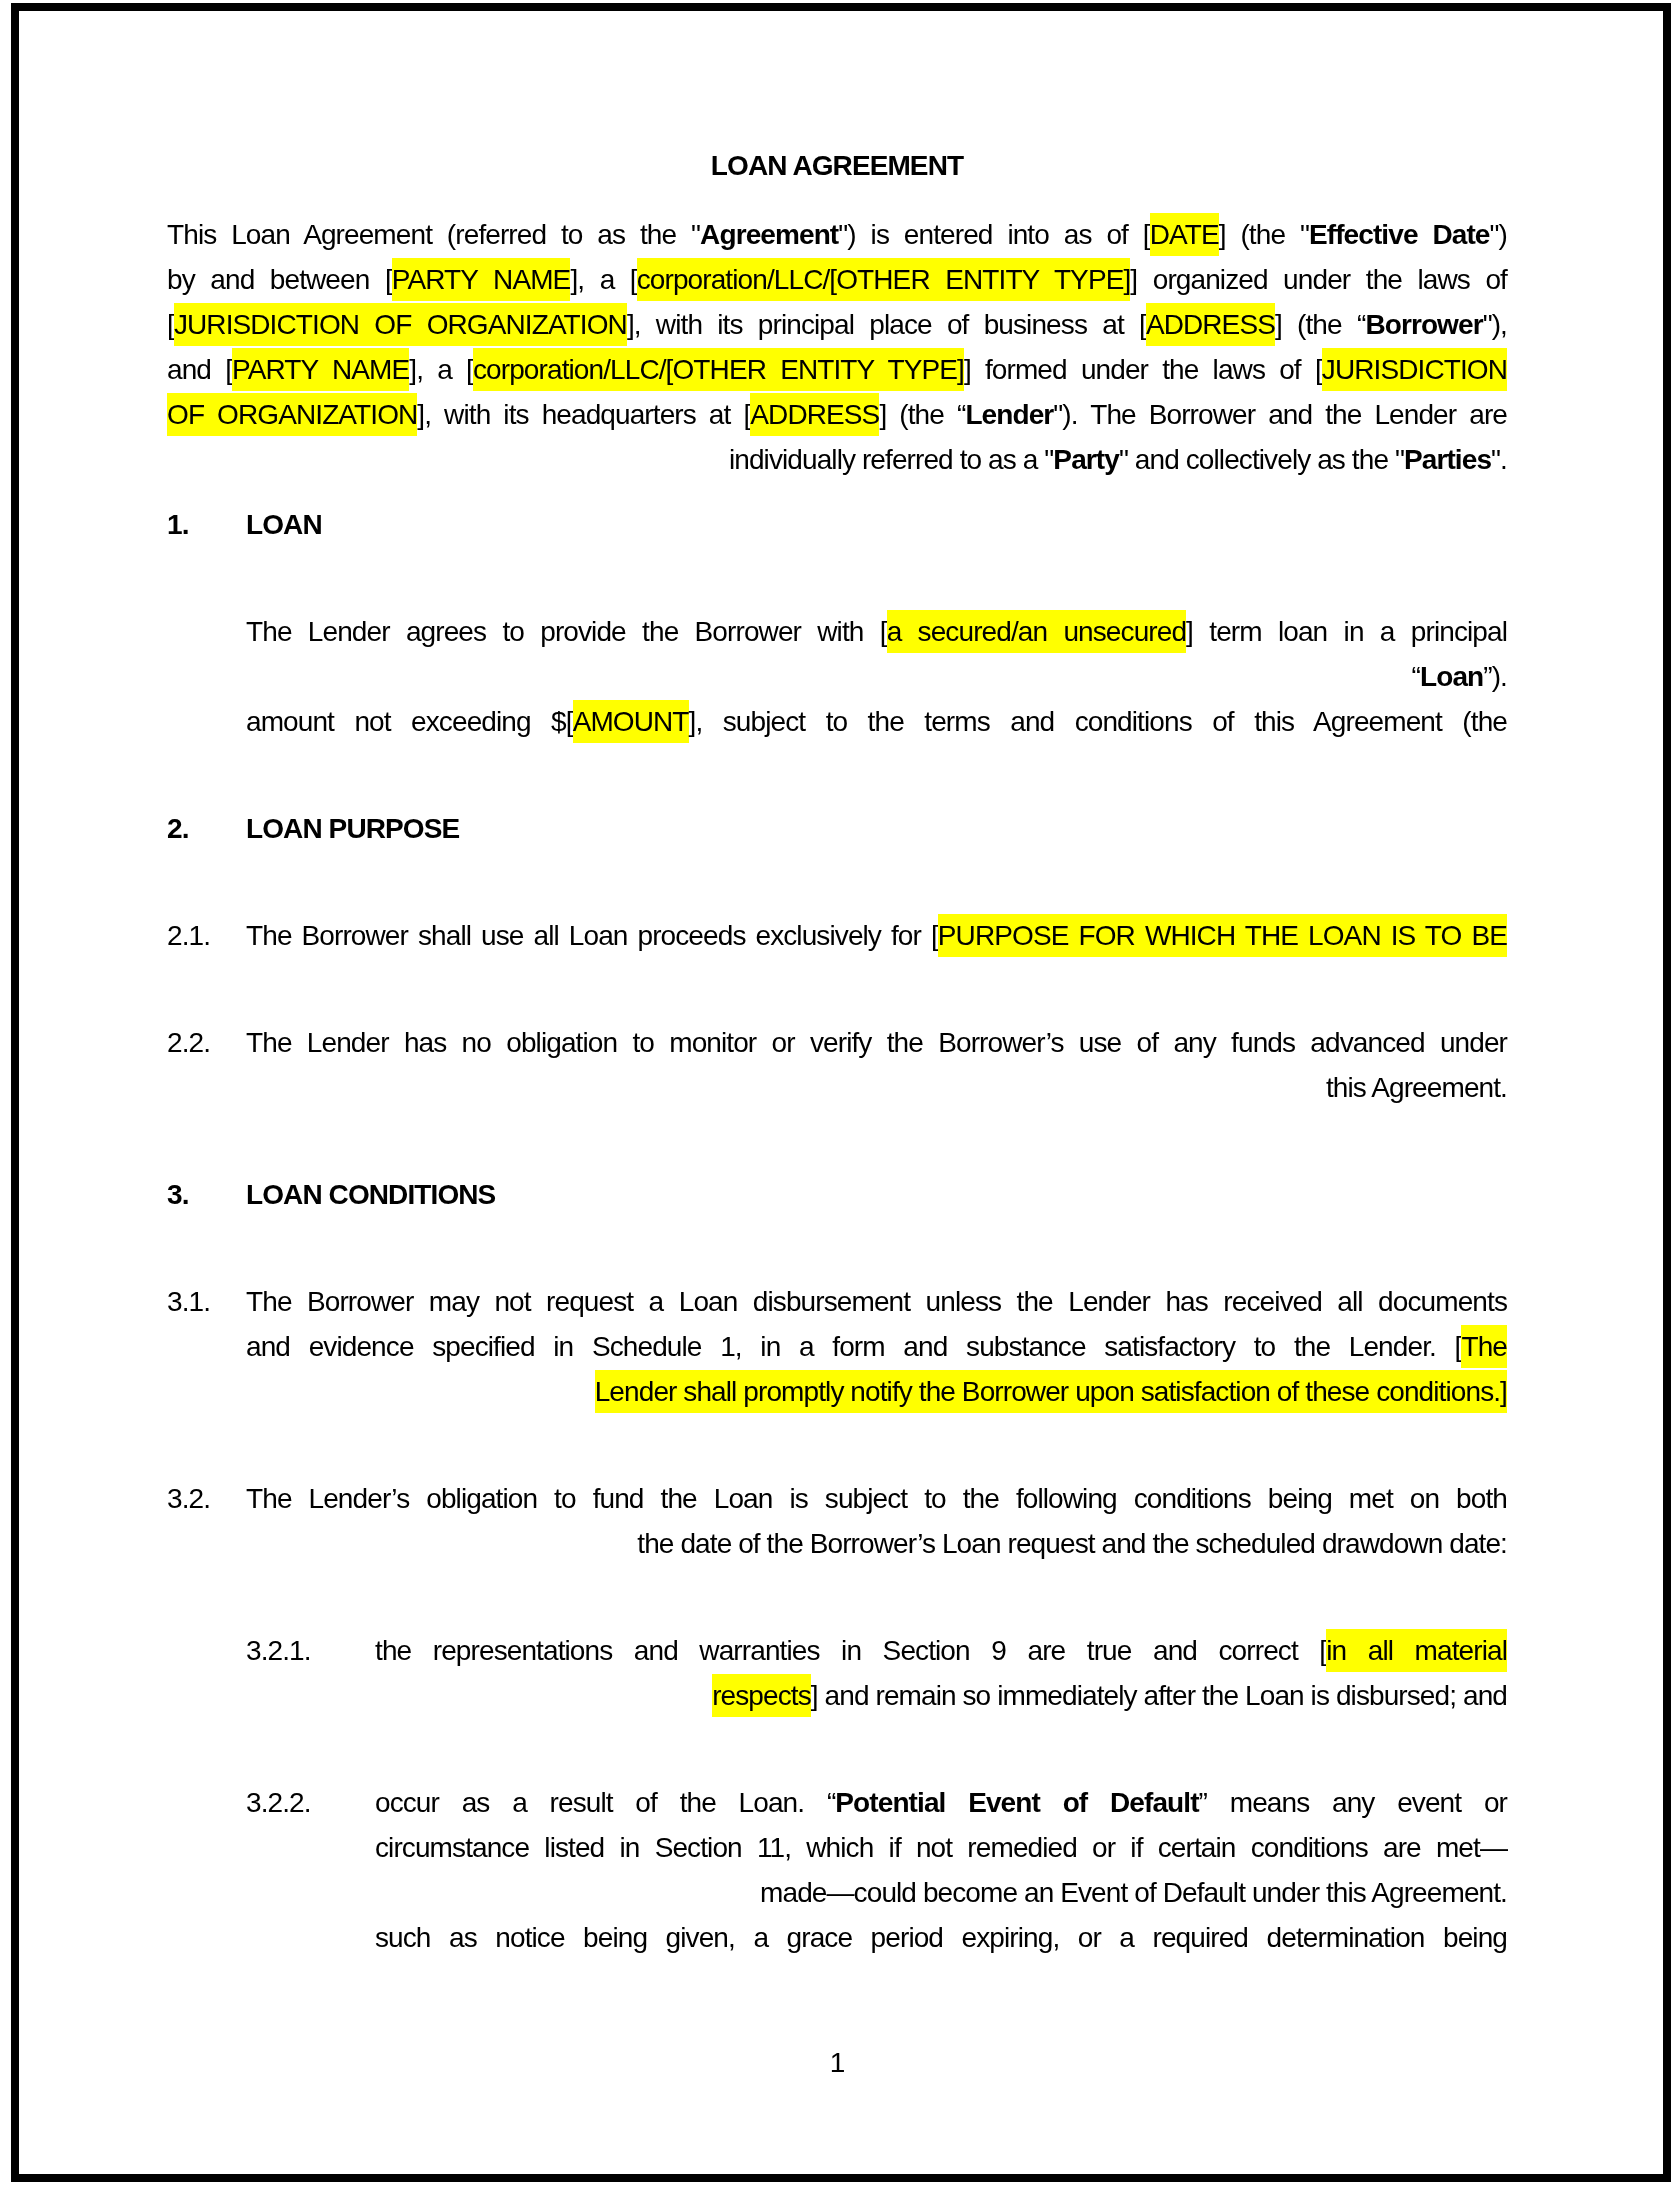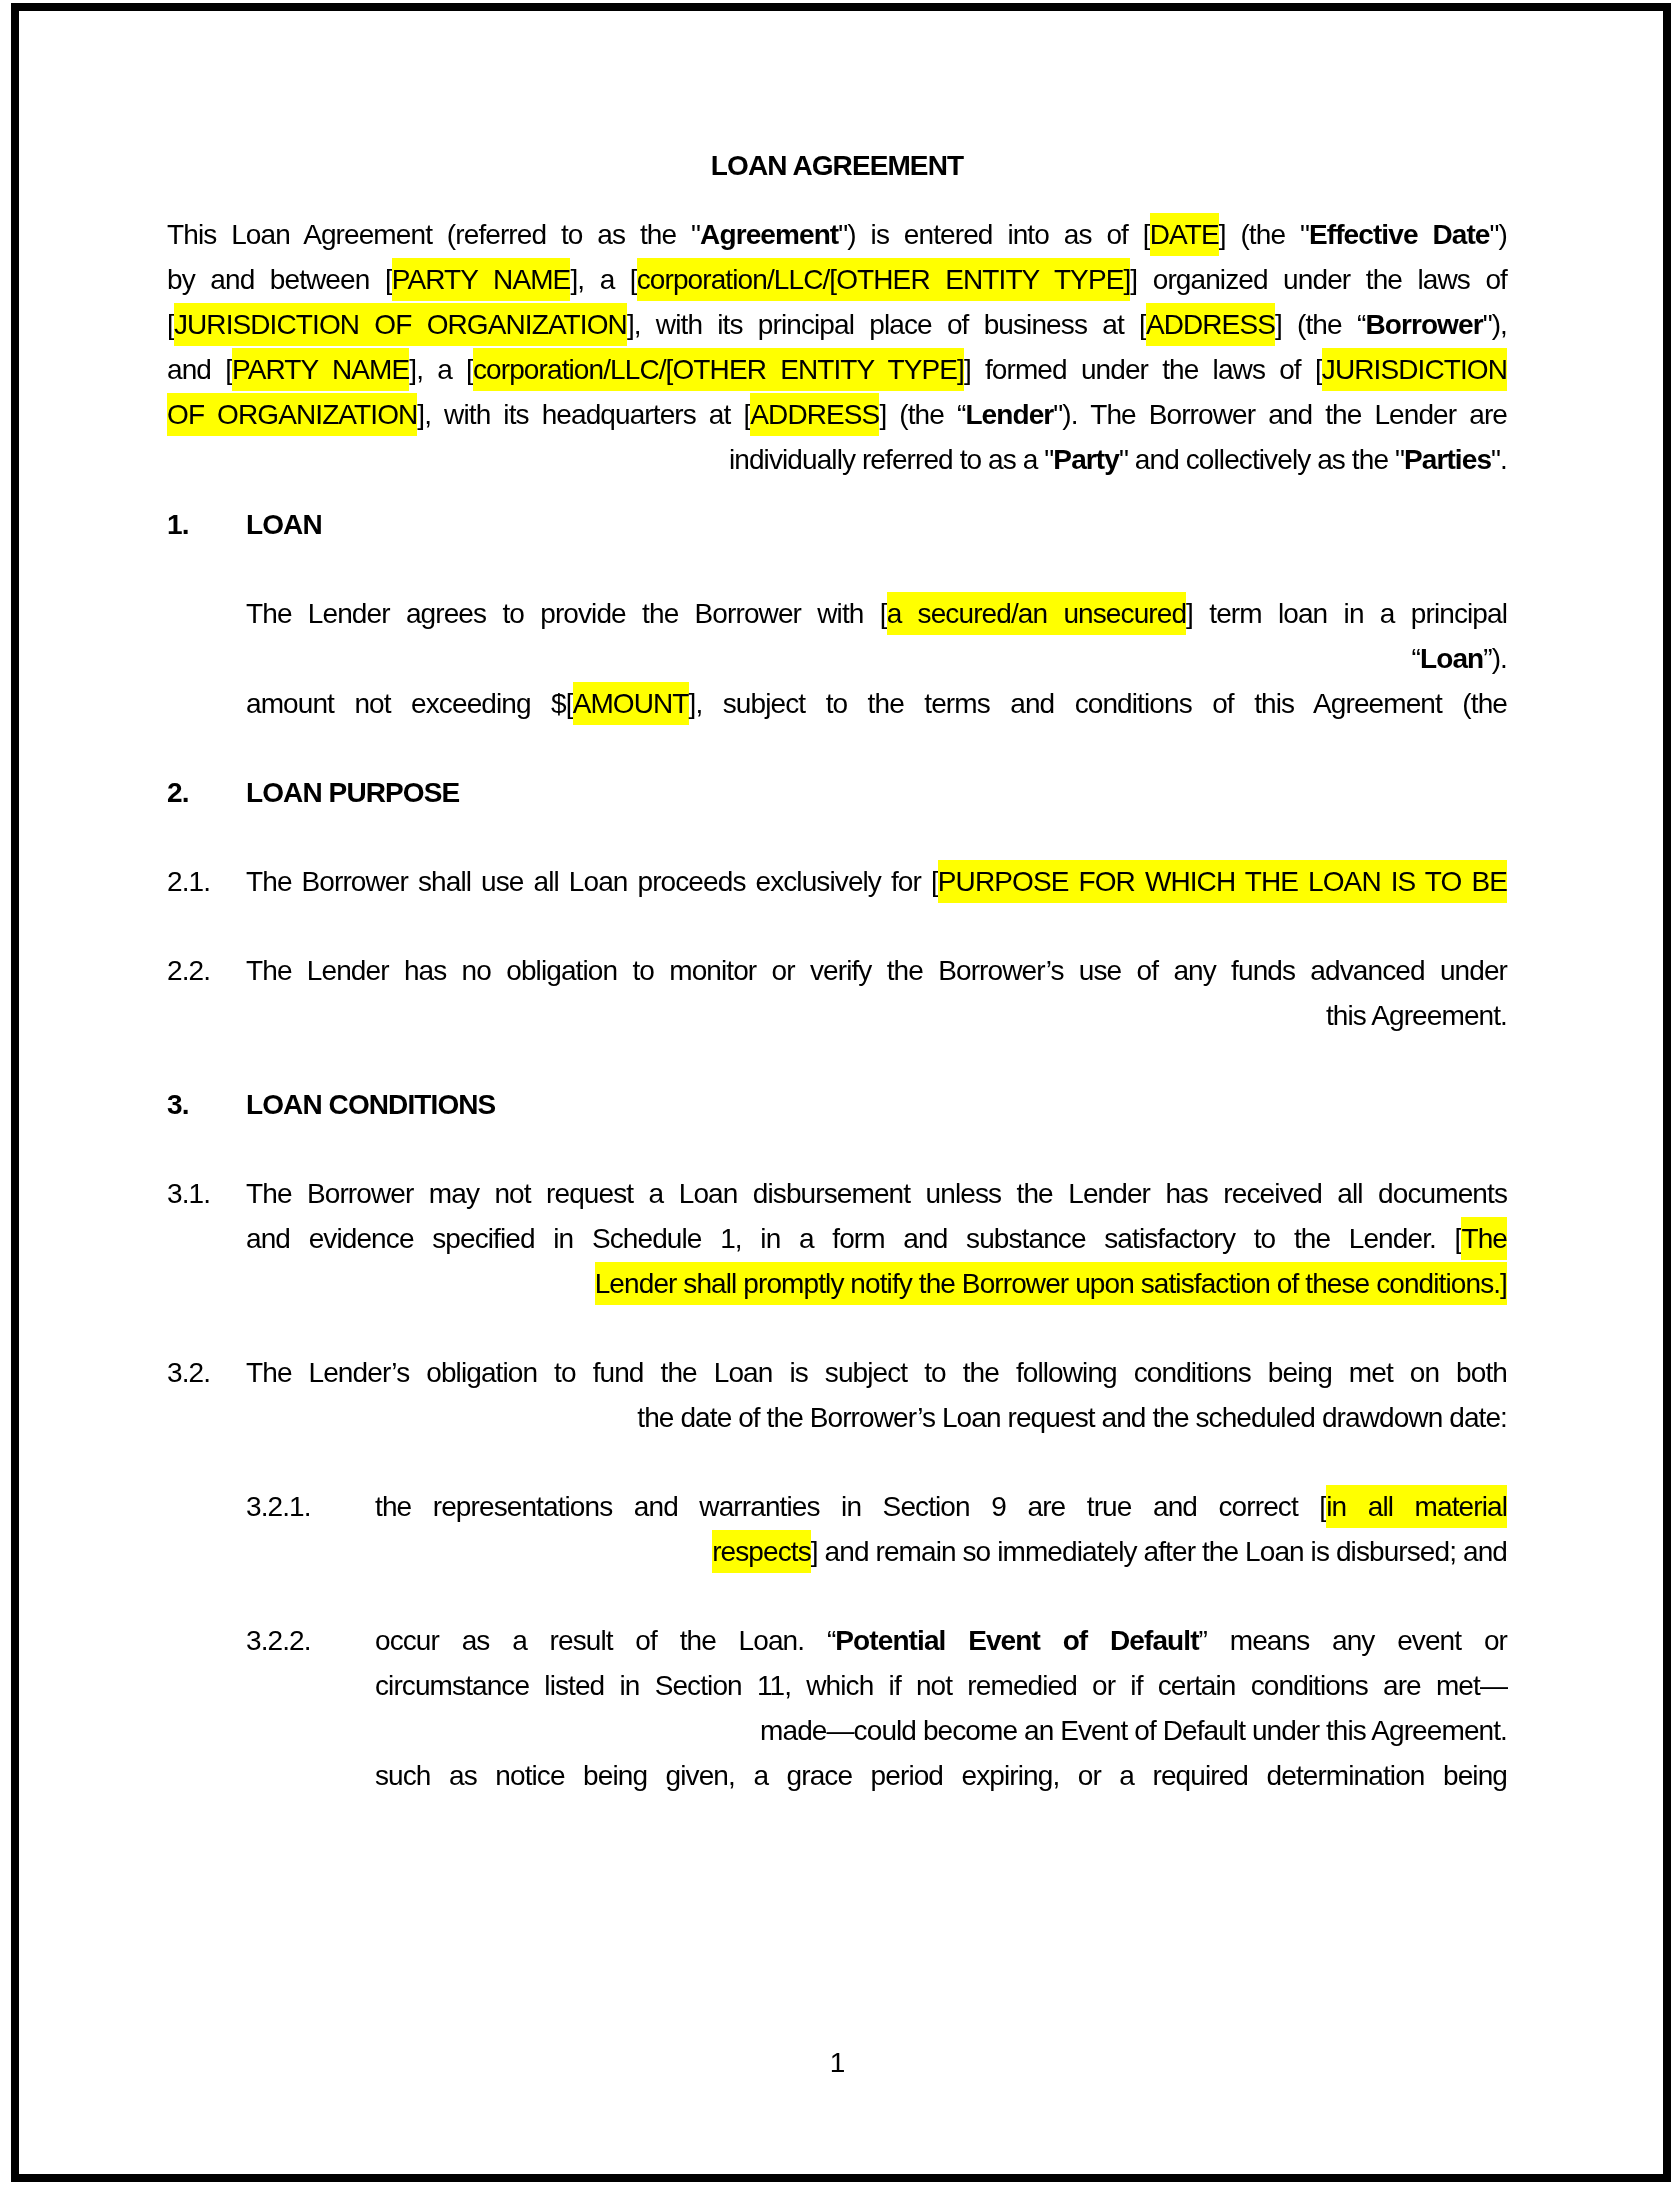--- a/index.html
+++ b/index.html
@@ -19,21 +19,21 @@
     pointer-events:none;
   }
   .content{
     position:absolute;left:167px;top:0;width:1340px;
     padding-top:143px;
   }
   .title{
     text-align:center;
     font-weight:bold;
   }
-  .block{position:relative;margin-top:44px;}
+  .block{position:relative;margin-top:62px;}
   #blocks .block:nth-child(1){margin-top:24px;}
   #blocks .block:nth-child(2){margin-top:20px;}
   .num{position:absolute;left:0;top:0;}
   .lvl2 .num{left:79px;}
   .lvl1 .ptext{margin-left:79px;}
   .lvl2 .ptext{margin-left:208px;}
   .intro .ptext{margin-left:0;}
   .heading .ptext,.heading .num{font-weight:bold;}
   .line{white-space:nowrap;text-align:right;}
   .line.j{text-align:justify;text-align-last:justify;text-justify:inter-word;}

